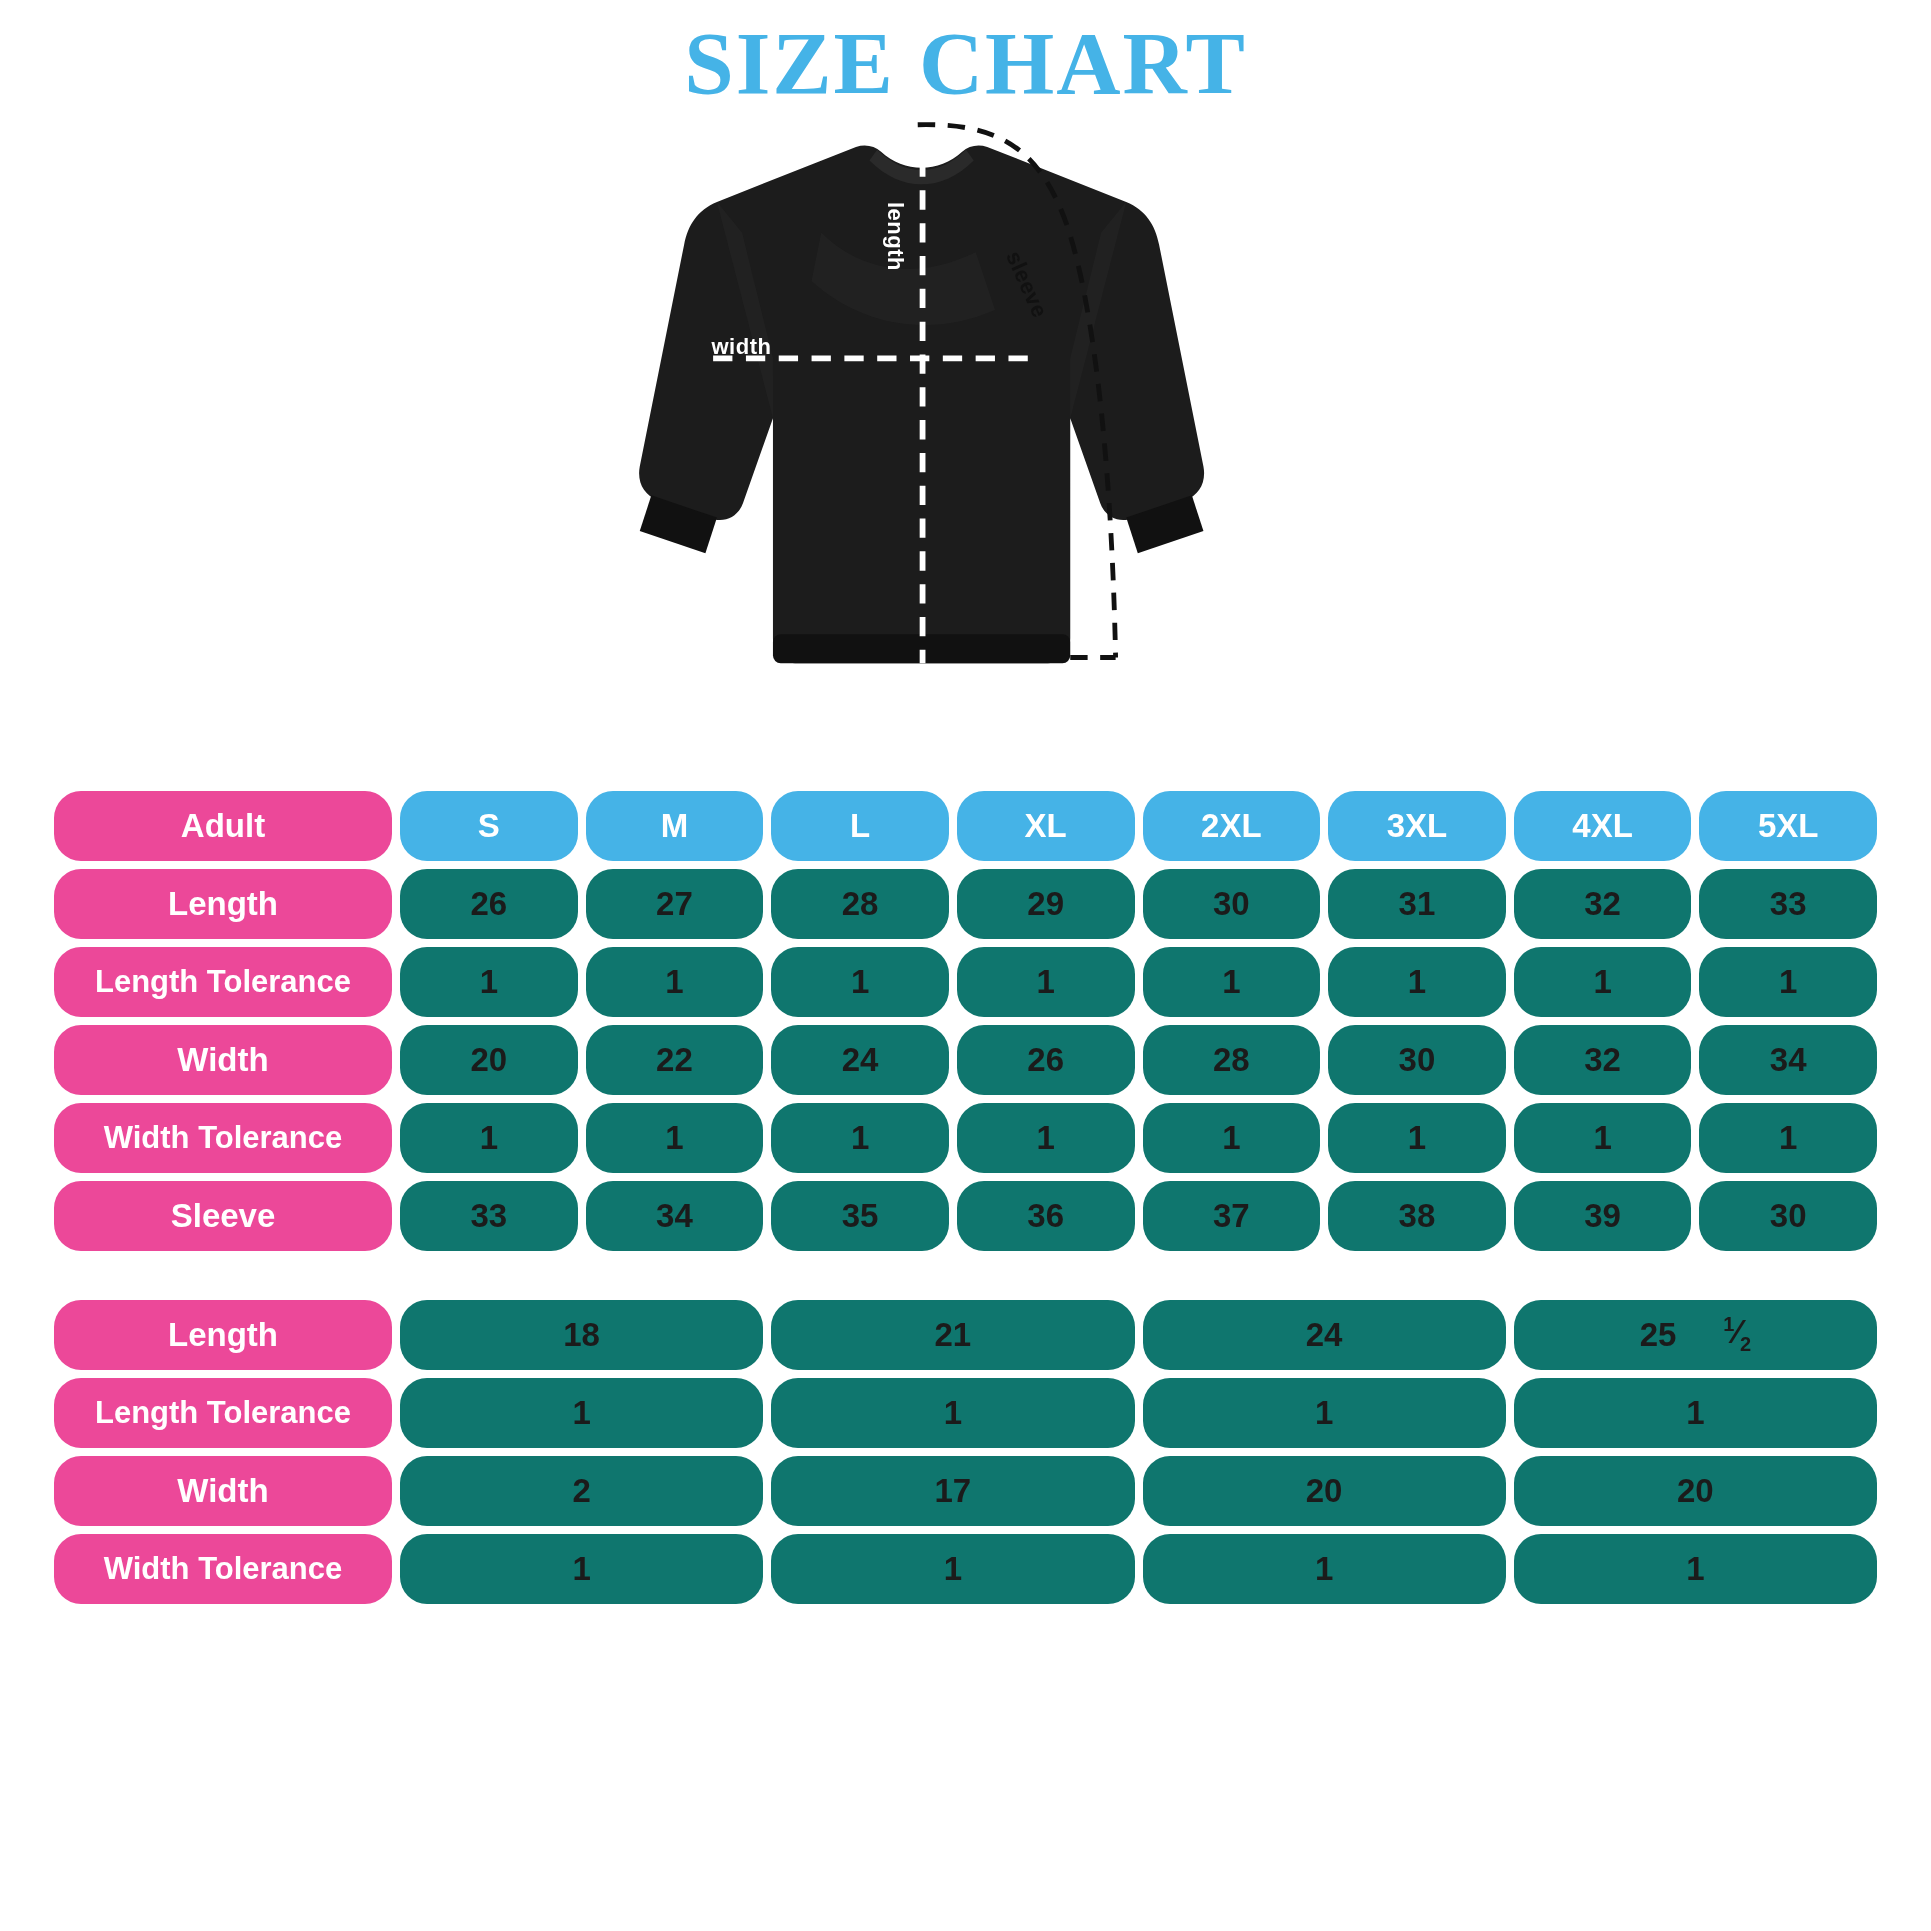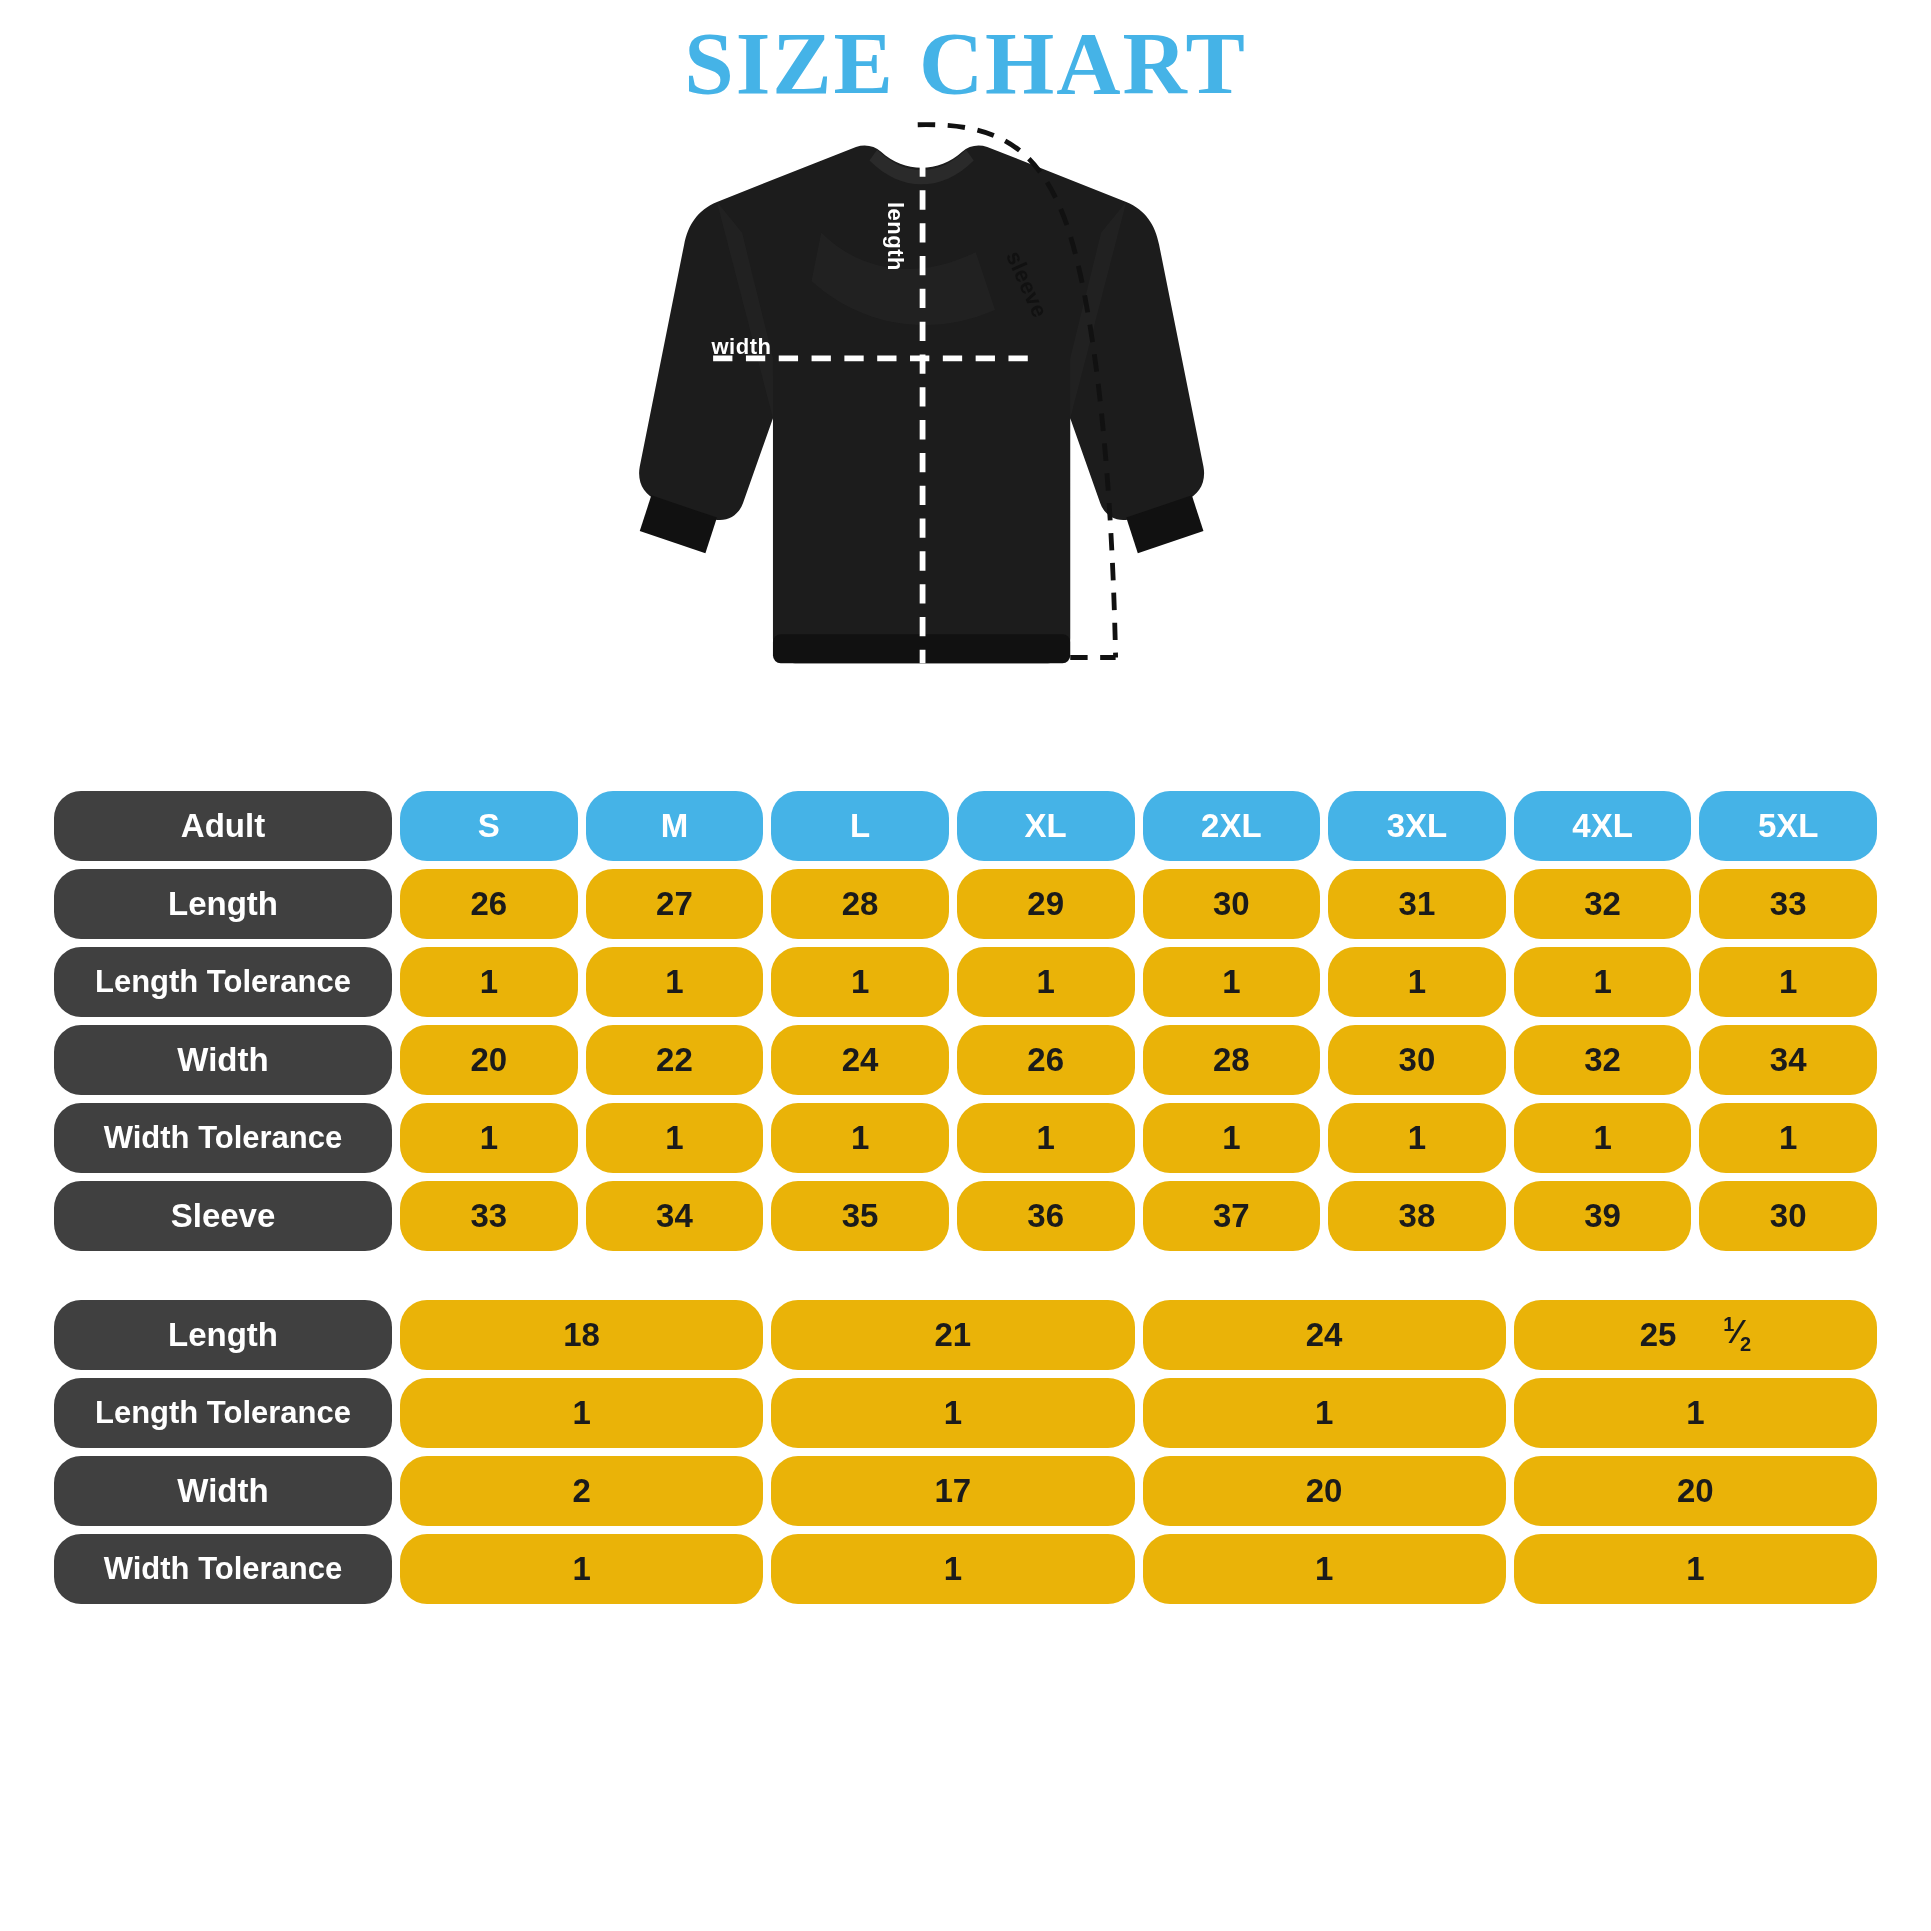--- a/index.html
+++ b/index.html
@@ -97,29 +97,29 @@
     font-weight: 700;
     font-size: 33px;
     box-sizing: border-box;
   }
   .cell.head {
     background: #45b3e7;
     color: #ffffff;
     font-size: 33px;
   }
   .cell.rowhead {
-    background: #404040;
+    background: #ec4899;
     color: #ffffff;
     font-size: 33px;
   }
   .cell.rowhead.small {
     font-size: 31px;
   }
   .cell.data {
-    background: #eab308;
+    background: #0f766e;
     color: #1b1b1b;
     font-size: 33px;
   }
   .cat-col { width: 338px; }
   .frac-group { display: inline-block; margin-left: 47px; }
   sup.num { font-size: 20px; }
   sub.den { font-size: 20px; }
 </style>
 </head>
 <body>

